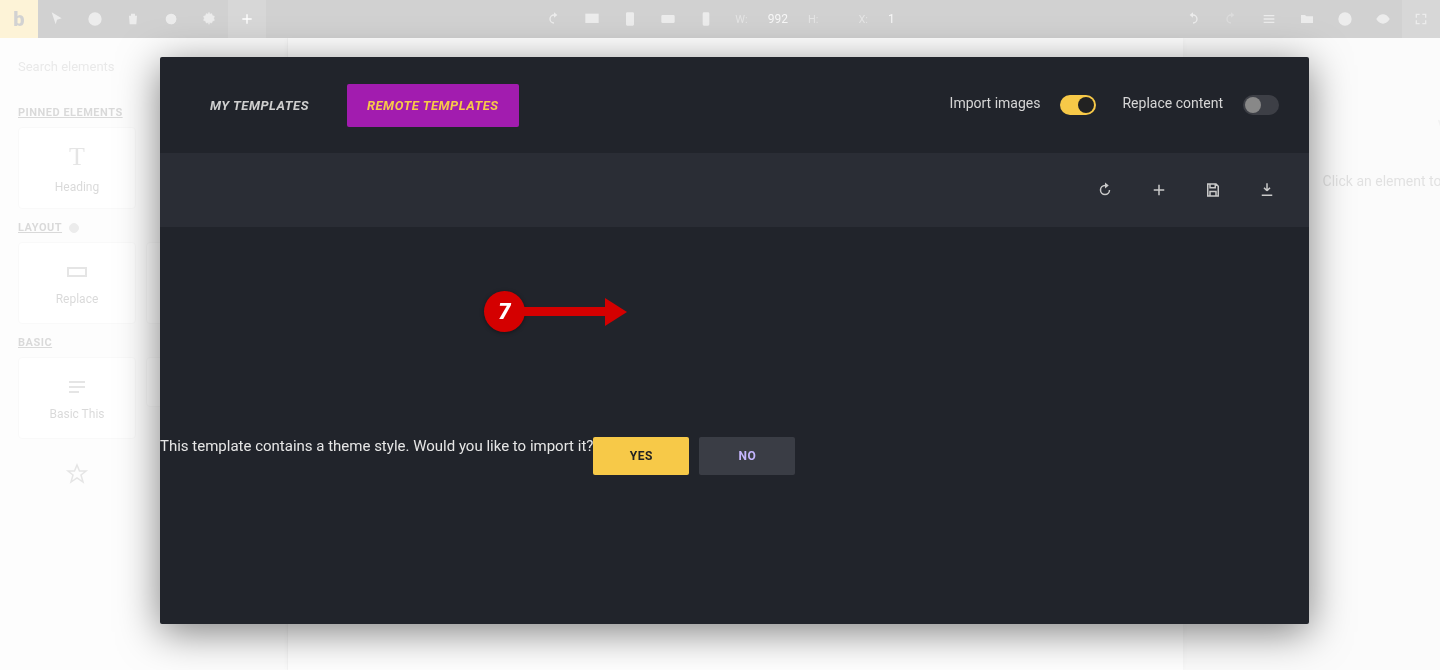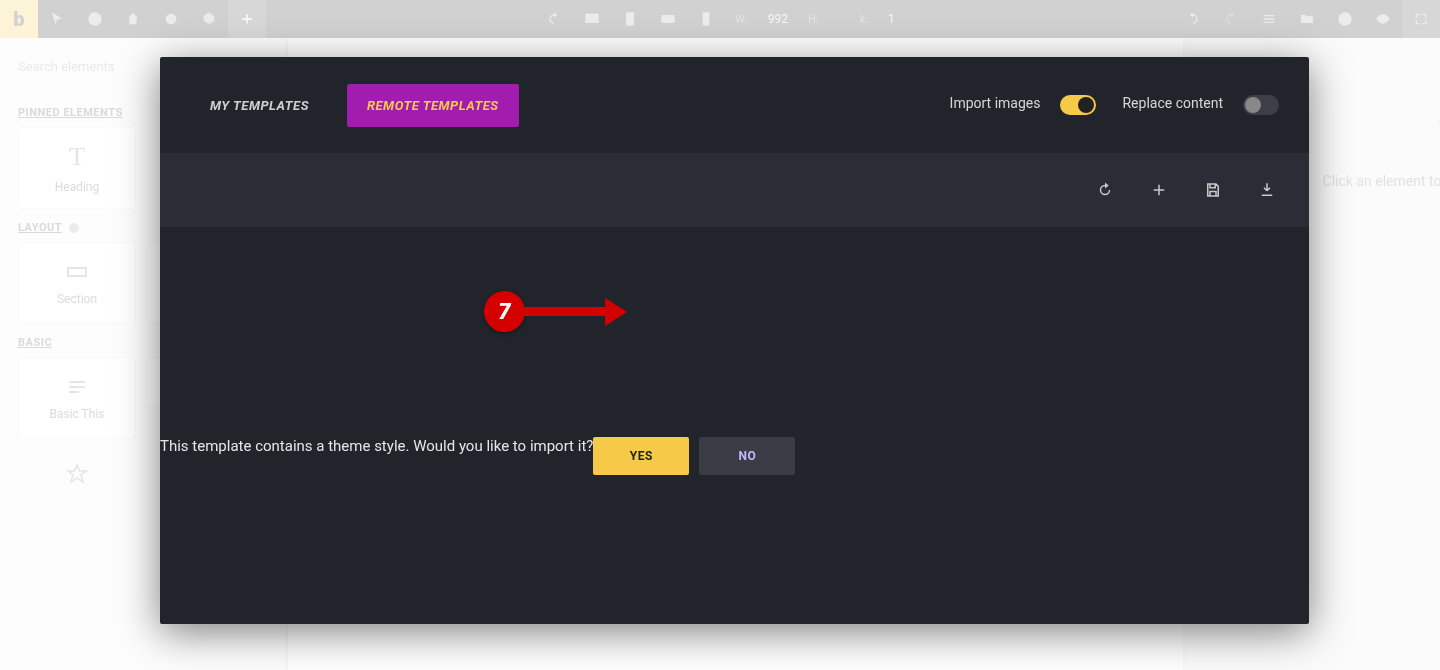--- a/index.html
+++ b/index.html
@@ -209,21 +209,21 @@
         <rect x="11" y="6" width="2" height="2"></rect>
       </svg>
   </div>
   <div class="el-grid">
     <div class="el-card">
       <div class="glyph">
           <svg viewBox="0 0 24 24">
             <rect x="3" y="8" width="18" height="8" fill="none" stroke="#888" stroke-width="2"></rect>
           </svg>
         </div>
-      <span>Section</span>
+      <span>Replace</span>
     </div>
     <div class="el-card">
       <div class="glyph">
           <svg viewBox="0 0 24 24">
             <rect x="5" y="5" width="14" height="14" fill="none" stroke="#888" stroke-width="2"></rect>
           </svg>
         </div>
       <span>Block</span>
     </div>
   </div>

